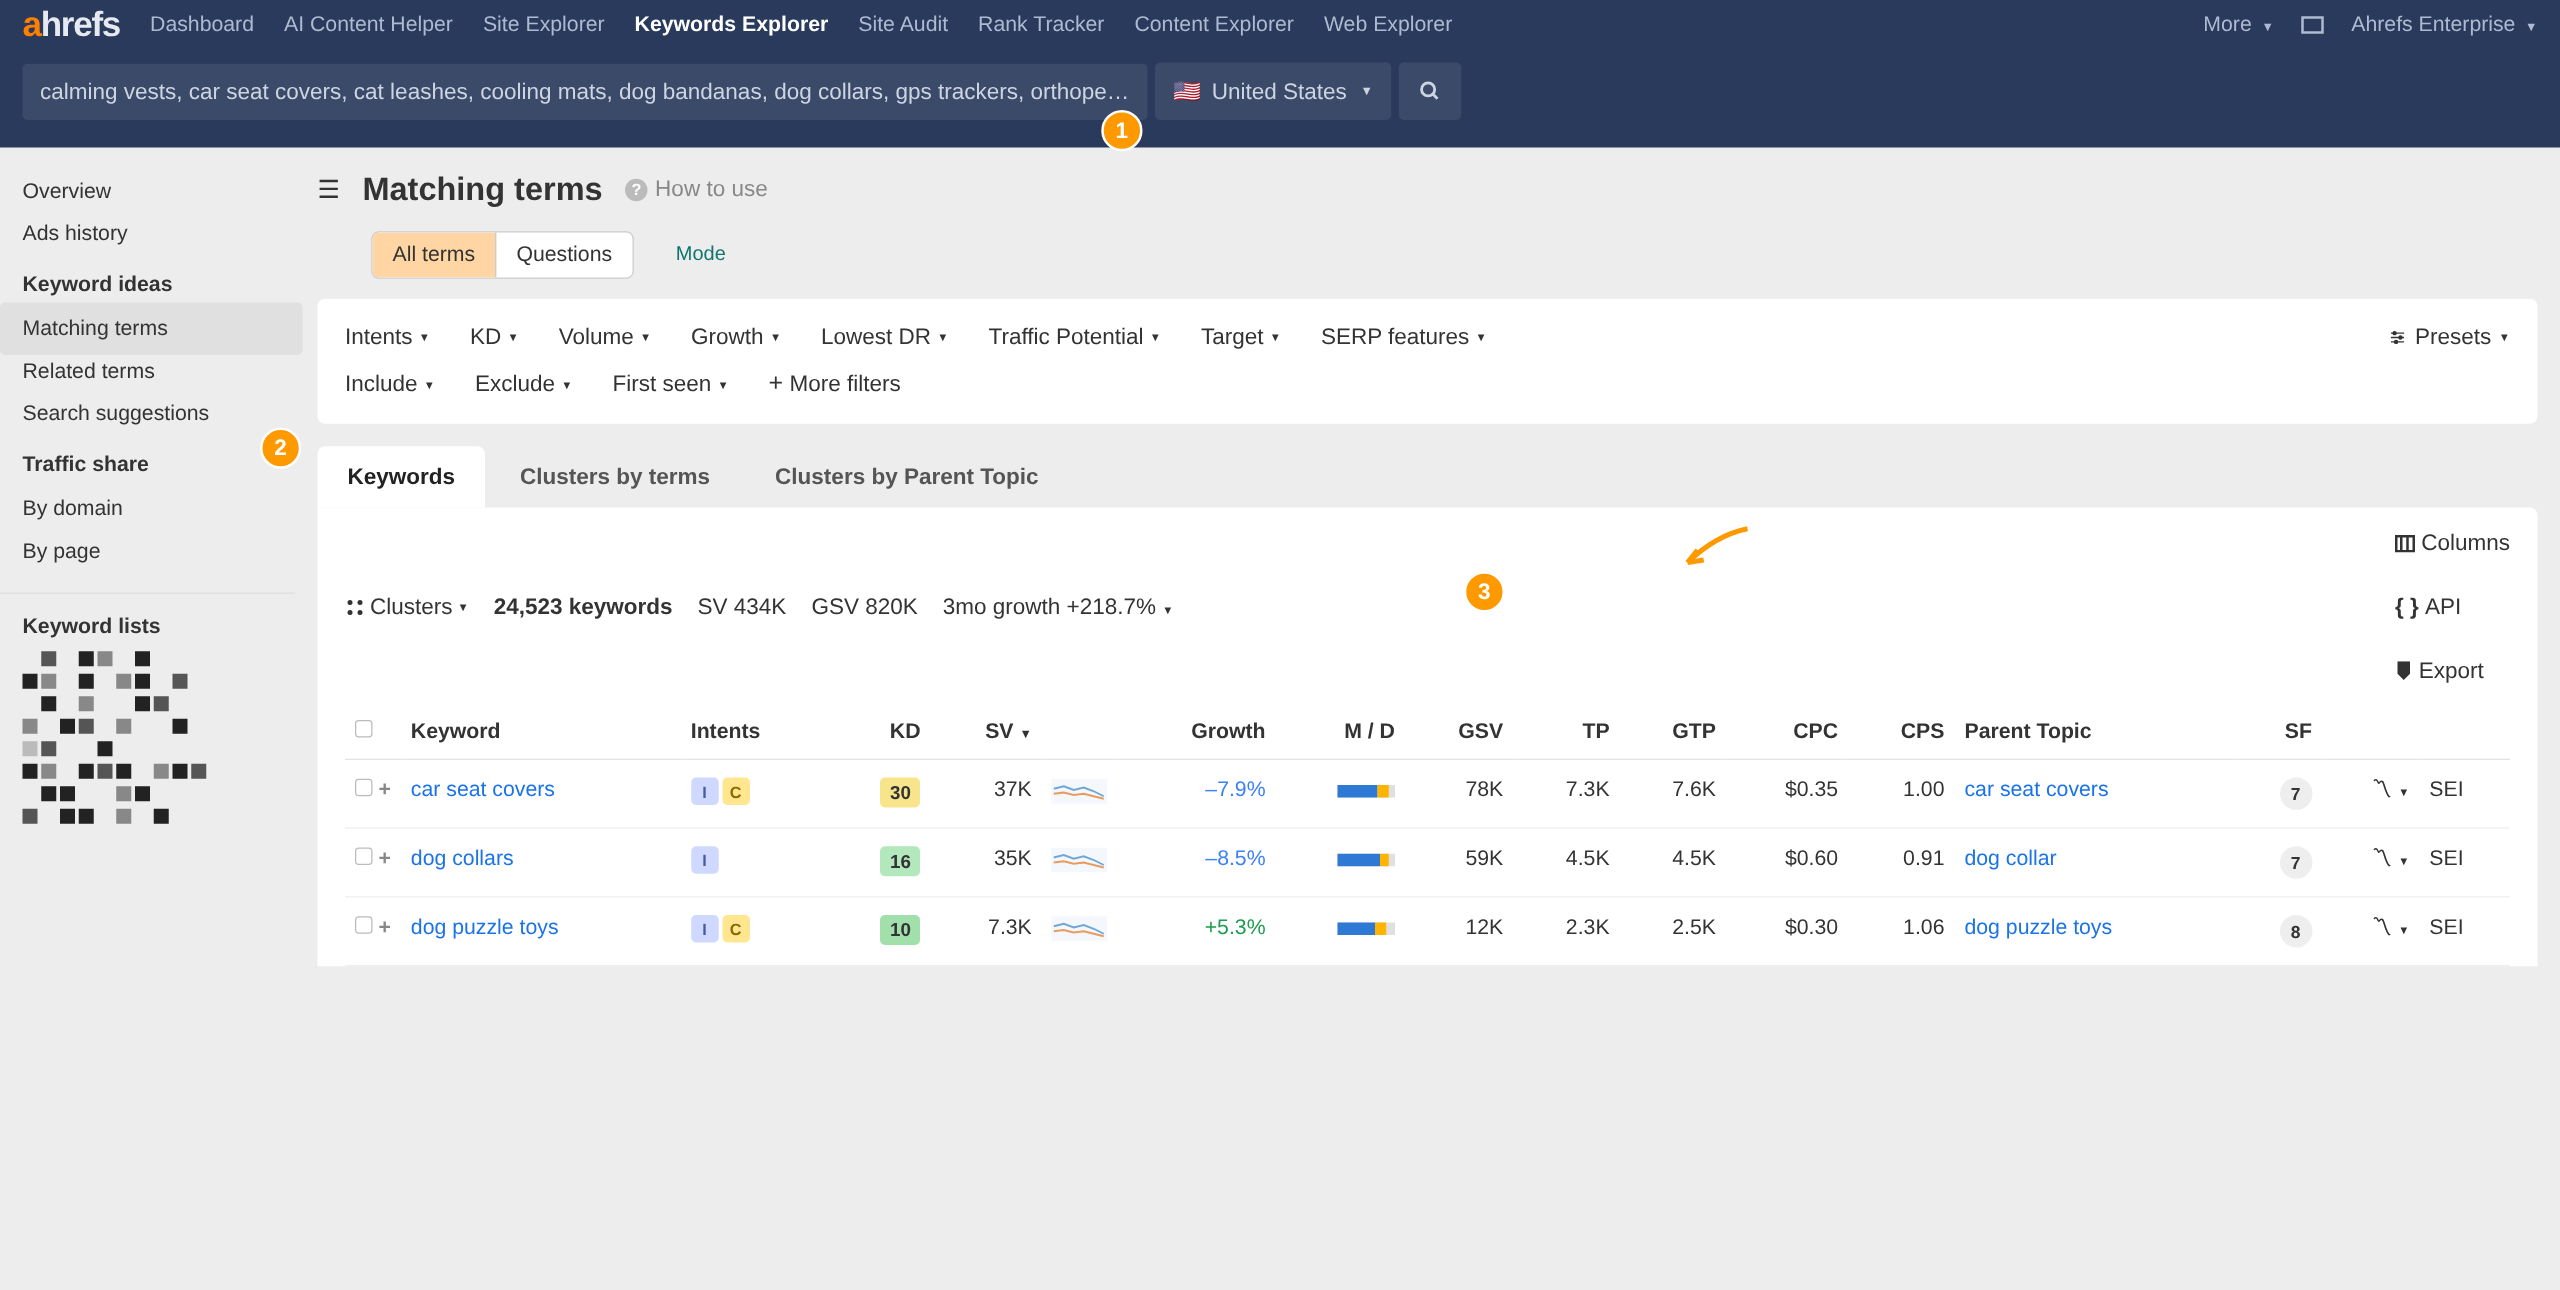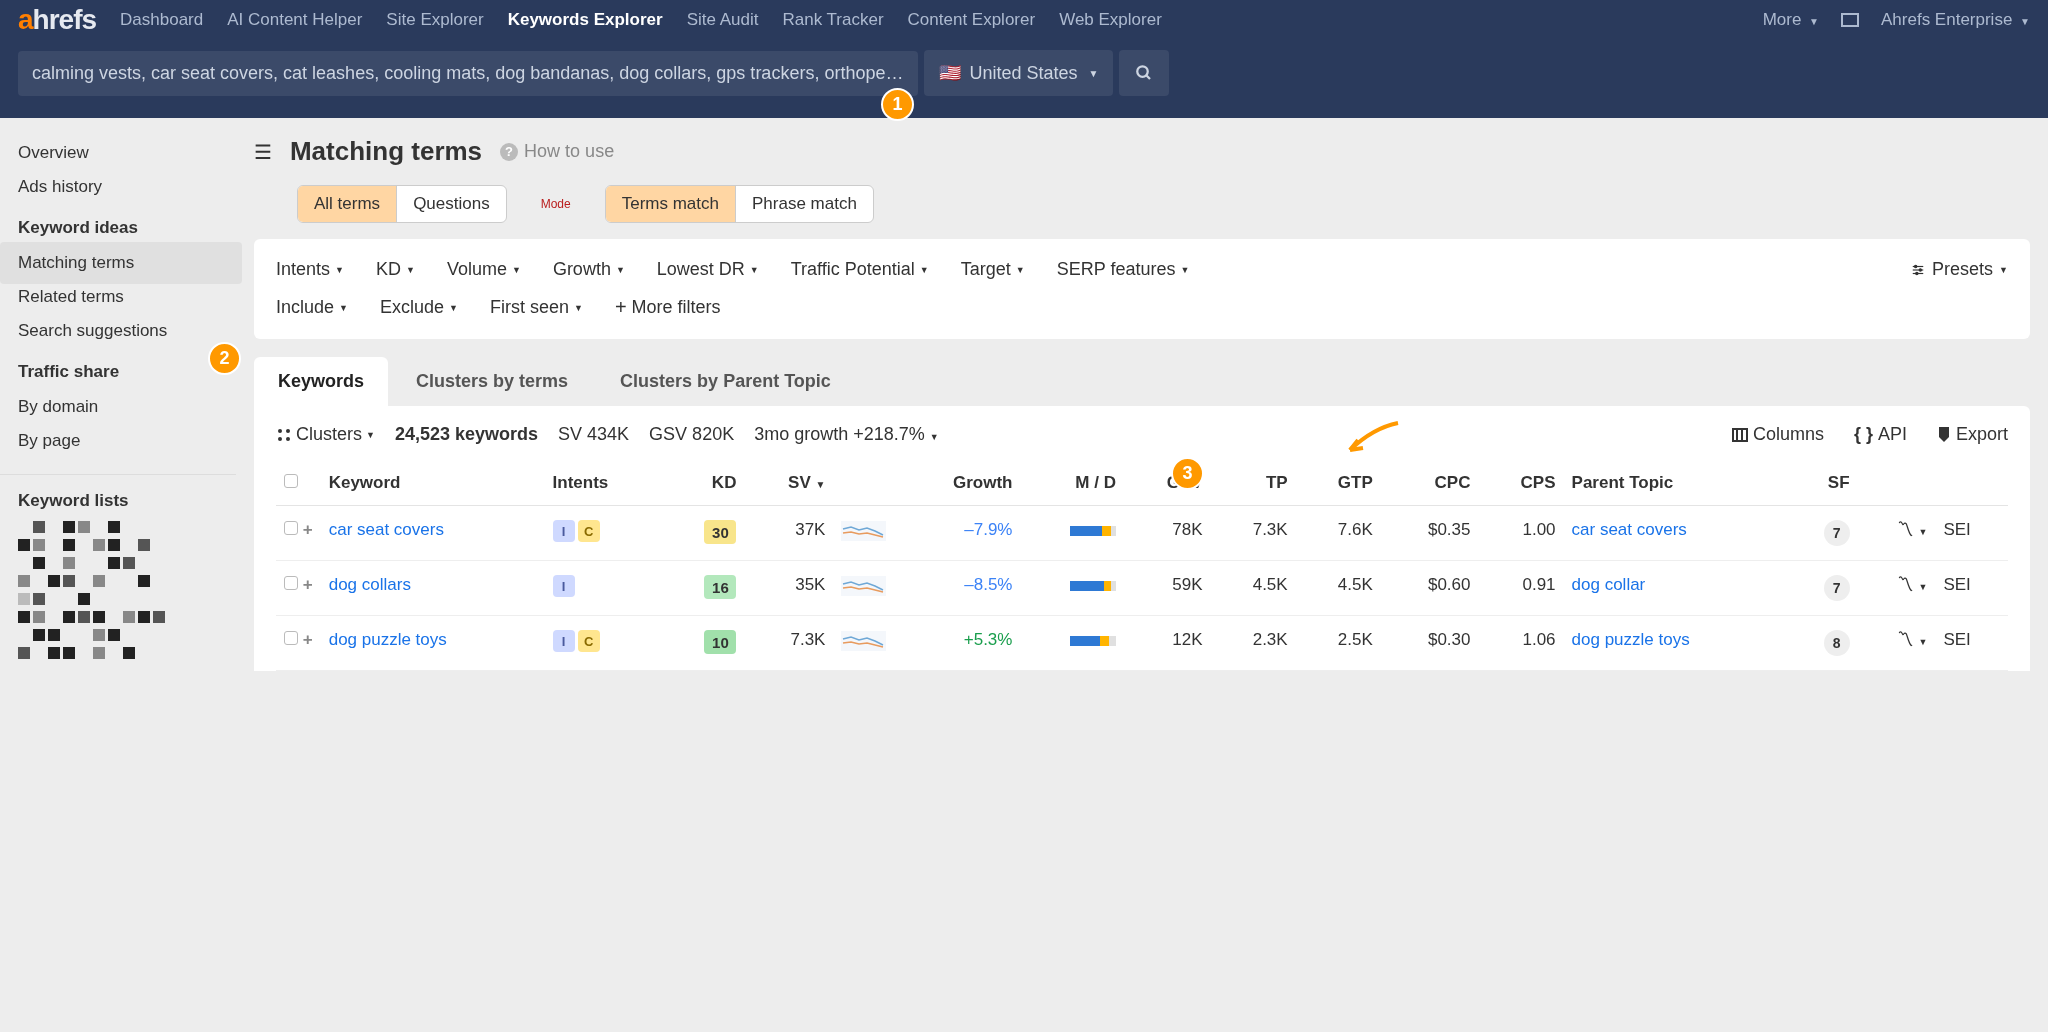--- a/index.html
+++ b/index.html
@@ -44,41 +44,41 @@
 .page-title { font-size: 26px; font-weight: 700; }
 .how-to { color: #888; display: flex; align-items: center; gap: 6px; cursor: pointer; font-size: 18px; }
 .info-banner { background: #e3f0fd; border-left: 4px solid #2e79d4; padding: 16px 18px; font-size: 18px; color: #333; margin-bottom: 20px; }
 
 
 .pill-row { display: flex; align-items: center; gap: 34px; margin-bottom: 16px; margin-left: 43px; }
 .pill-group { display: inline-flex; border: 1px solid #ccc; border-radius: 6px; overflow: hidden; background: #fff; }
 .pill { padding: 8px 16px; cursor: pointer; font-size: 17px; border-right: 1px solid #ccc; color: #333; }
 .pill:last-child { border-right: none; }
 .pill.active { background: #ffd6a3; }
-.mode-label { color: #b91c1c; font-size: 12px; }
+.mode-label { color: #0f766e; font-size: 16px; }
 
 
 .filters-panel { background: #fff; border-radius: 6px; padding: 12px 22px; margin-bottom: 18px; }
 .filter-row { display: flex; flex-wrap: wrap; gap: 32px; align-items: center; padding: 8px 0; }
 .filter-chip { display: flex; align-items: center; gap: 5px; cursor: pointer; font-size: 18px; color: #333; white-space: nowrap; }
 .caret { font-size: 9px; }
 .presets { margin-left: auto; display: flex; align-items: center; gap: 6px; }
 
 
 .result-tabs { display: flex; gap: 4px; }
 .result-tab { background: #fff; padding: 14px 24px 14px 24px; font-weight: 700; font-size: 18px; cursor: pointer; border-radius: 6px 6px 0 0; color: #555; }
 .result-tab:not(.active) { background: transparent; color: #555; }
 .result-tab.active { color: #222; }
 
 
 .results { background: #fff; border-radius: 0 6px 0 0; padding: 18px 22px 0 22px; }
 .summary-row { display: flex; align-items: center; gap: 20px; font-size: 18px; color: #333; padding-bottom: 16px; position: relative; }
 .summary-row .bold { font-weight: 700; text-align: center; }
 .clusters-icon { display: inline-flex; align-items: center; gap: 4px; cursor: pointer; }
-.right-actions { margin-left: auto; display: flex; gap: 30px; align-items: flex-start; }
+.right-actions { margin-left: auto; display: flex; gap: 30px; align-items: flex-start; flex-direction: column; }
 .arrow-annotation { position: absolute; right: 600px; top: -6px; }
 
 
 .tbl { width: 100%; border-collapse: collapse; font-size: 17px; }
 .tbl th { text-align: right; font-weight: 700; padding: 12px 8px; border-bottom: 1px solid #e4e4e4; color: #333; white-space: nowrap; }
 .tbl th.left { text-align: left; }
 .tbl td { padding: 14px 8px; border-bottom: 1px solid #eee; vertical-align: top; text-align: right; white-space: nowrap; }
 .tbl td.left { text-align: left; }
 .kw-link { color: #1a73e8; cursor: pointer; white-space: normal; max-width: 120px; display: inline-block; }
 .intent-badge { display: inline-flex; width: 22px; height: 22px; border-radius: 4px; align-items: center; justify-content: center; font-size: 13px; font-weight: 600; margin-right: 3px; }
@@ -244,24 +244,20 @@
       </span>
     </div>
 
 
     <div class="pill-row">
       <div class="pill-group">
         <div class="pill active">All terms</div>
         <div class="pill">Questions</div>
       </div>
       <span class="mode-label">Mode</span>
-      <div class="pill-group">
-        <div class="pill active">Terms match</div>
-        <div class="pill">Phrase match</div>
-      </div>
     </div>
 
     <div class="filters-panel">
       <div class="filter-row">
         <span class="filter-chip">
             <span>Intents</span> 
             <span class="caret">▼</span>
           </span>
         <span class="filter-chip">
             <span>KD</span> 

